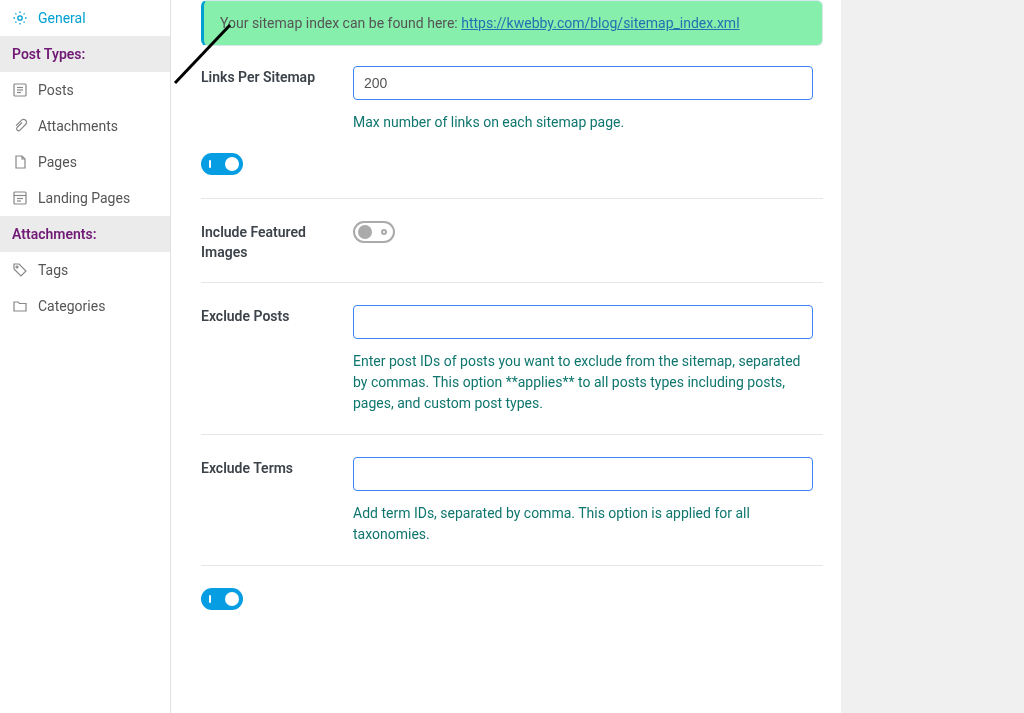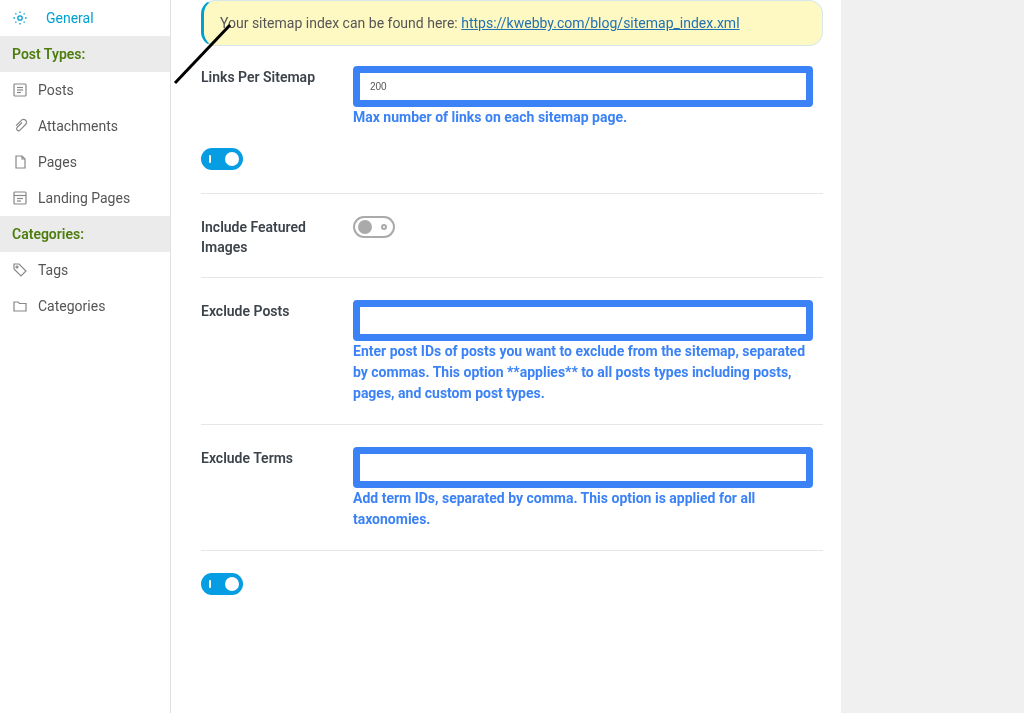--- a/index.html
+++ b/index.html
@@ -25,26 +25,25 @@
     }
     .sidebar-item {
       display: flex;
       align-items: center;
       padding: 10px 12px;
       cursor: pointer;
       color: #555;
     }
     .sidebar-item.active {
       color: #00a0d2;
-      gap: 8px;
     }
     .sidebar-header {
       padding: 10px 12px;
       background: #ebebeb;
-      color: #4d7c0f;
+      color: #701a75;
       font-weight: 600;
       font-size: 14px;
     }
     .sidebar-icon {
       width: 16px;
       height: 16px;
       margin-right: 10px;
       display: inline-flex;
       align-items: center;
       justify-content: center;
@@ -52,24 +51,24 @@
     .main {
       flex: 1;
       padding: 0;
       max-width: 670px;
       background: #fff;
       padding-bottom: 20px;
     }
     .notice {
       margin: 0 18px 20px 30px;
       padding: 14px 16px;
-      background: #fef9c3;
+      background: #86efac;
       border: 1px solid #d6e7ee;
       border-left: 3px solid #00a0d2;
-      border-radius: 14px;
+      border-radius: 6px;
       color: #555;
     }
     .notice a {
       color: #2271b1;
       text-decoration: underline;
     }
     .form-row {
       display: flex;
       padding: 0 18px 0 30px;
       margin-bottom: 20px;
@@ -82,31 +81,31 @@
       line-height: 1.4;
       padding-top: 2px;
     }
     .form-field {
       flex: 1;
     }
     .form-input {
       width: 100%;
       max-width: 460px;
       padding: 8px 10px;
-      border: 7px solid #3b82f6;
+      border: 1px solid #3b82f6;
       border-radius: 4px;
-      font-size: 10px;
+      font-size: 14px;
       color: #555;
     }
     .form-desc {
-      color: #3b82f6;
+      margin-top: 12px;
+      color: #0f766e;
       font-size: 14px;
       line-height: 1.5;
       max-width: 460px;
-      font-weight: bold;
     }
     .divider {
       border: none;
       border-top: 1px solid #e6e6e6;
       margin: 20px 18px 22px 30px;
     }
     .toggle {
       width: 42px;
       height: 22px;
       border-radius: 11px;
@@ -213,21 +212,21 @@
       <span class="sidebar-icon">
         <svg width="16" height="16" viewBox="0 0 16 16" fill="none" stroke="#888" stroke-width="1.2">
             <rect x="2" y="2" width="12" height="12" rx="1"></rect>
             <line x1="2" y1="5.5" x2="14" y2="5.5"></line>
             <line x1="5" y1="8.5" x2="11" y2="8.5"></line>
             <line x1="5" y1="11" x2="9" y2="11"></line>
           </svg>
       </span>
       <span>Landing Pages</span>
     </div>
-    <div class="sidebar-header">Categories:</div>
+    <div class="sidebar-header">Attachments:</div>
     <div class="sidebar-item">
       <span class="sidebar-icon">
         <svg width="16" height="16" viewBox="0 0 16 16" fill="none" stroke="#888" stroke-width="1.2">
             <path d="M2 7V2h5l7 7-5 5z"></path>
             <circle cx="5" cy="5" r="1"></circle>
           </svg>
       </span>
       <span>Tags</span>
     </div>
     <div class="sidebar-item">

